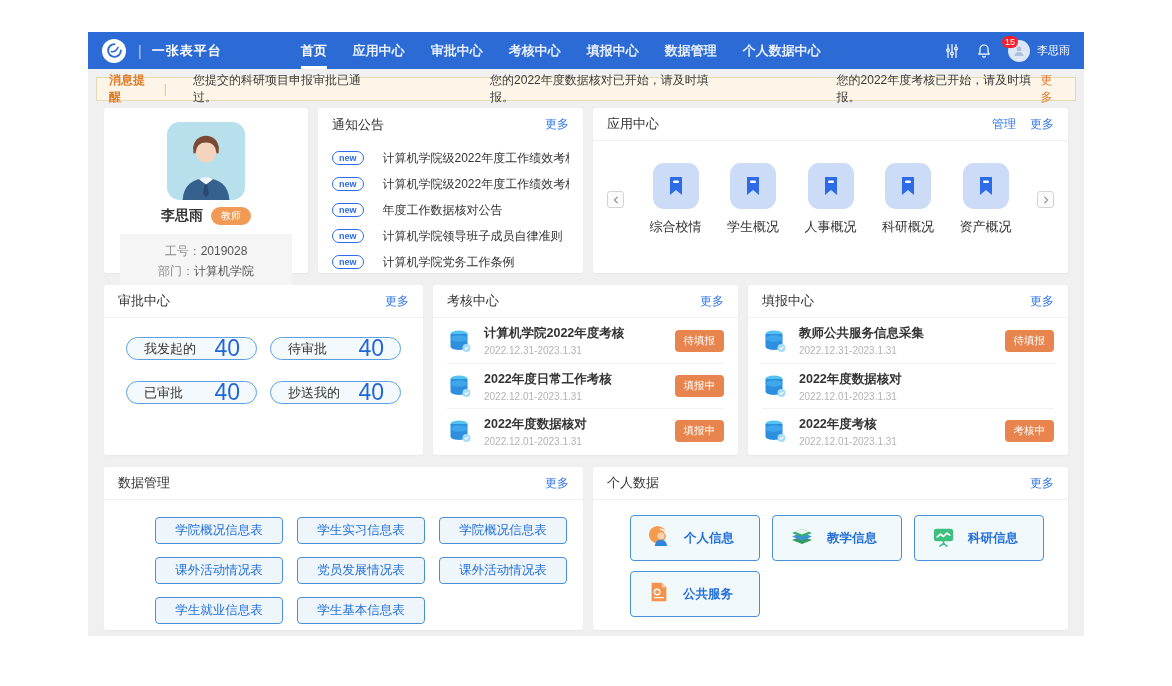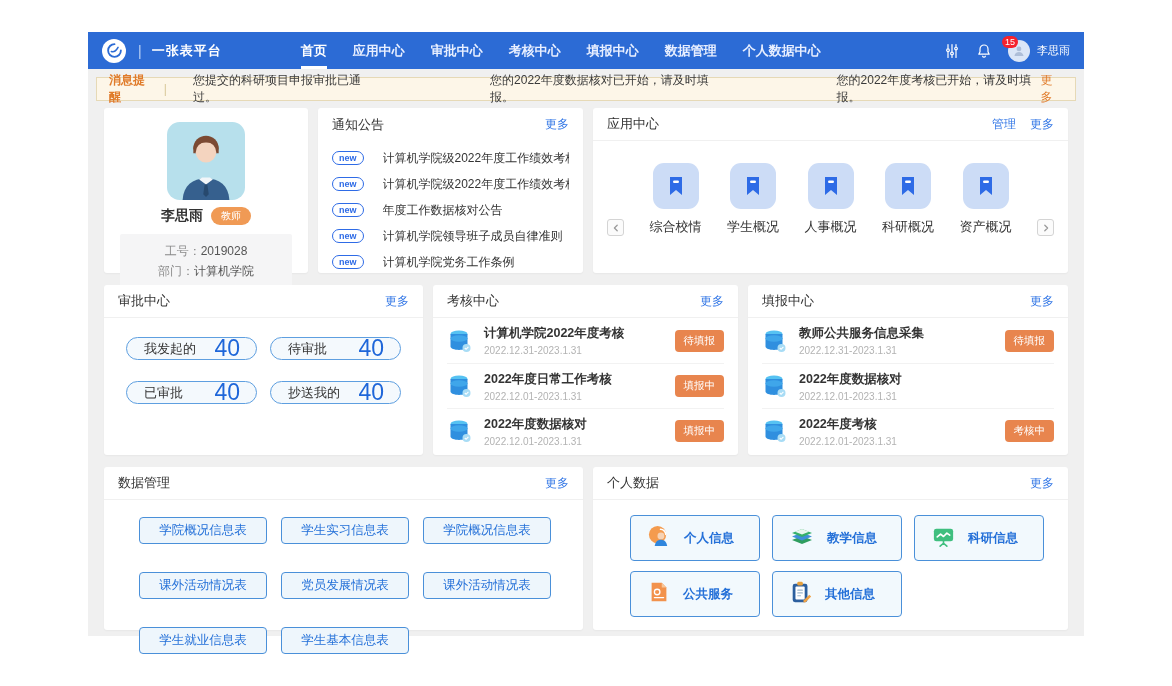--- a/index.html
+++ b/index.html
@@ -57,21 +57,21 @@
 
   
   .notices-card { width:265px; height:165px; }
   .notice-list { padding:4px 14px 0; }
   .notice-item { display:flex; align-items:center; gap:19px; height:26px; cursor:pointer; }
   .new-pill { flex:0 0 auto; border:1px solid #2e6be6; color:#2e6be6; font-size:9px; line-height:12px; border-radius:8px; padding:0 6px; font-weight:bold; }
   .notice-text { font-size:12px; color:#333; white-space:nowrap; overflow:hidden; }
 
   
   .appcenter-card { width:475px; height:165px; }
-  .app-strip { display:flex; align-items:flex-end; padding:22px 14px 0; }
+  .app-strip { display:flex; align-items:center; padding:22px 14px 0; }
   .arrow-btn { width:17px; height:17px; border:1px solid #d4d4d4; border-radius:3px; background:#fbfbfb; color:#9a9a9a; font-size:10px; display:flex; align-items:center; justify-content:center; cursor:pointer; }
   .app-tiles { flex:1; display:flex; justify-content:space-evenly; }
   .app-tile { text-align:center; cursor:pointer; }
   .tile-icon { width:46px; height:46px; border-radius:11px; background:#ccdcf6; margin:0 auto; display:flex; align-items:center; justify-content:center; }
   .tile-label { margin-top:9px; font-size:13px; color:#333; }
 
   
   .approval-card { width:319px; height:170px; }
   .stat-grid { display:grid; grid-template-columns:1fr 1fr; gap:21px 13px; padding:19px 22px; }
   .stat-box { height:23px; background:#f4f9fd; border:1px solid #5e9fe0; border-radius:14px; display:flex; align-items:center; padding:0 16px 0 17px; cursor:pointer; }
@@ -86,21 +86,21 @@
   .task-row:first-child { border-top:none; }
   .db-icon { flex:0 0 auto; margin-right:11px; display:flex; }
   .task-info { min-width:0; }
   .task-name { font-size:12.5px; color:#333; font-weight:bold; white-space:nowrap; }
   .task-date { font-size:10px; color:#b3b3b3; margin-top:3px; }
   .badge { margin-left:auto; background:#e8854e; color:#fff; font-size:10.5px; border-radius:4px; padding:4px 9px; white-space:nowrap; }
   .badge:empty { display:none; }
 
   
   .datamgmt-card { width:479px; height:163px; }
-  .table-grid { display:grid; grid-template-columns:repeat(3, 128px); gap:28px 14px; padding:17px 0 0 35px; }
+  .table-grid { display:grid; grid-template-columns:repeat(3, 128px); gap:13px 14px; padding:17px 0 0 35px;margin-left:16px; }
   .table-btn { height:27px; background:#eef6fc; border:1px solid #4a90d9; border-radius:4px; color:#2470d8; font-size:12.5px; font-family:inherit; cursor:pointer; }
 
   
   .personal-card { width:475px; height:163px; }
   .personal-grid { display:grid; grid-template-columns:repeat(3, 130px); gap:10px 12px; padding:15px 0 0 37px; }
   .personal-btn { height:46px; background:#f2f9fd; border:1px solid #4a90d9; border-radius:4px; display:flex; align-items:center; gap:12px; padding:0 0 0 16px; cursor:pointer; }
   .personal-label { font-size:12.5px; color:#2470d8; font-weight:bold; }
 </style>
 </head>
 <body>
@@ -508,28 +508,18 @@
           </div>
           <div class="personal-btn">
             <span><svg width="24" height="24" viewBox="0 0 26 26">
                   <path d="M5 3h11l5 5v15H5z" fill="#f2924c"></path>
                   <path d="M16 3l5 5h-5z" fill="#f8c79a"></path>
                   <circle cx="11" cy="13" r="3" fill="none" stroke="#fff" stroke-width="1.4"></circle>
                   <path d="M8 19h10" stroke="#fff" stroke-width="1.4" stroke-linecap="round"></path>
                 </svg></span>
             <span class="personal-label">公共服务</span>
           </div>
-          <div class="personal-btn">
-            <span><svg width="24" height="24" viewBox="0 0 26 26">
-                  <rect x="4" y="4" width="16" height="20" rx="2.5" fill="#2c5f9e"></rect>
-                  <rect x="7" y="7" width="10" height="14" rx="1" fill="#fff"></rect>
-                  <rect x="9" y="2" width="6" height="4" rx="1.5" fill="#e8a13c"></rect>
-                  <path d="M9.5 11h5M9.5 14h5M9.5 17h3" stroke="#9db6cc" stroke-width="1.2" stroke-linecap="round"></path>
-                  <path d="M16 22l6-6 2 2-6 6-2.5.5z" fill="#f0a245"></path>
-                </svg></span>
-            <span class="personal-label">其他信息</span>
-          </div>
         </div>
       </div>
     </div>
 
   </div>
 </div>
 
 </body></html>

